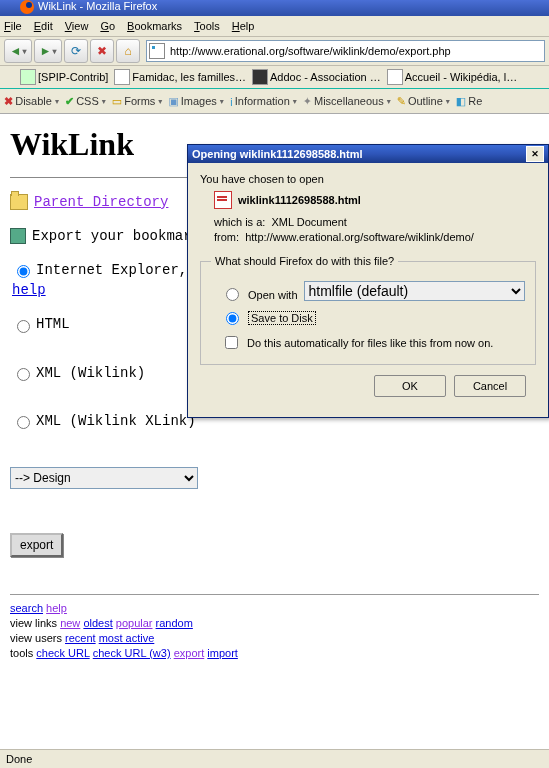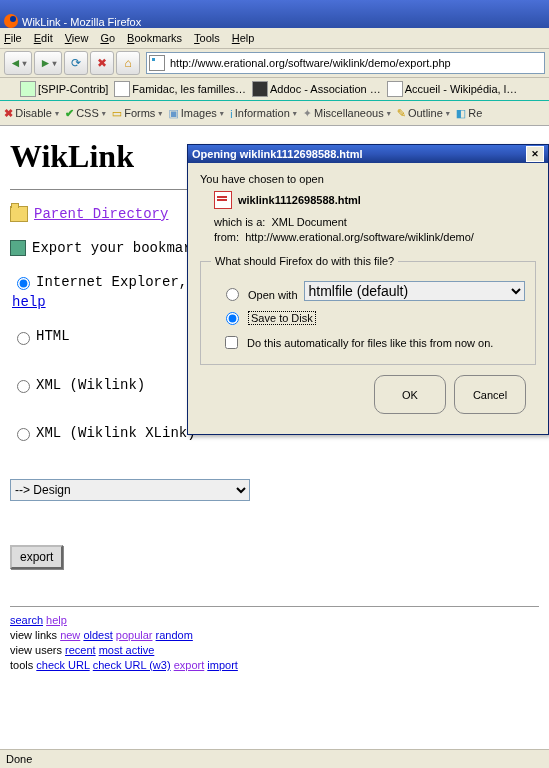--- a/index.html
+++ b/index.html
@@ -1,17 +1,17 @@
 <!DOCTYPE html>
 <html><head>
 <meta charset="utf-8">
 <style>
 html,body{margin:0;padding:0;font-family:"Tahoma","Arial",sans-serif;font-size:11px;color:#000;background:#fff;width:549px;height:768px;overflow:hidden}
 .window{width:549px;height:768px;background:#ece9d8;display:flex;flex-direction:column;position:relative}
-.titlebar{height:28px;background:linear-gradient(#4a6fd6,#2d4fa8);color:#fff;display:flex;align-items:flex-end;padding:0 4px;font-size:11px}
+.titlebar{height:16px;background:linear-gradient(#4a6fd6,#2d4fa8);color:#fff;display:flex;align-items:flex-start;padding:0 20px;font-size:11px}
 .titlebar .ff-icon{width:14px;height:14px;margin-right:4px;background:#f60;border-radius:7px;position:relative}
 .titlebar .ff-icon:after{content:"";position:absolute;right:2px;top:2px;width:6px;height:6px;background:#039;border-radius:3px}
 .menubar{height:20px;background:#ece9d8;border-bottom:1px solid #c0bcae;display:flex;align-items:center;padding:0 4px;gap:12px}
 .menubar span{font-size:11px}
 .menubar span u{text-decoration:underline}
 .toolbar1{height:28px;background:#ece9d8;border-bottom:1px solid #c0bcae;display:flex;align-items:center;padding:0 4px;gap:2px}
 .nav-btn{width:26px;height:22px;border:1px solid #b5b5b5;background:linear-gradient(#fdfdfd,#e0e0e0);border-radius:3px;display:flex;align-items:center;justify-content:center;font-size:12px;position:relative}
 .nav-btn.back{color:#3a8a3a;font-weight:bold}
 .nav-btn.fwd{color:#3a8a3a;font-weight:bold}
 .nav-btn.reload,.nav-btn.stop,.nav-btn.home{width:22px}
@@ -34,21 +34,21 @@
 .pd{display:flex;align-items:center;gap:6px;margin-bottom:18px}
 .folder-ico{width:16px;height:14px;background:#f4d66a;border:1px solid #b89c3a;display:inline-block;position:relative}
 .folder-ico:before{content:"";position:absolute;left:0;top:-4px;width:6px;height:4px;background:#f4d66a;border:1px solid #b89c3a;border-bottom:0}
 a.pdl{color:#8a2be2;text-decoration:underline;font-family:"Courier New",monospace;font-size:14px}
 .exp-line{display:flex;align-items:center;gap:6px;margin-bottom:18px}
 .disk-ico{width:14px;height:14px;background:#5a8;border:1px solid #365;display:inline-block}
 .radio-row{margin:10px 0 10px 2px;font-family:"Courier New",monospace;font-size:14px}
 .radio-row input{margin-right:6px;vertical-align:middle}
 a.hlp{color:#00d;text-decoration:underline;font-family:"Courier New",monospace;font-size:14px}
 .design-sel{margin-top:38px}
-.design-sel select{width:240px;height:22px;border:1px solid #7f9db9;font-size:12px;font-family:Arial}
+.design-sel select{width:188px;height:22px;border:1px solid #7f9db9;font-size:12px;font-family:Arial}
 .export-btn{margin-top:44px}
 .export-btn button{background:#ddd;border:2px outset #bbb;padding:3px 8px;font-size:12px;font-family:Arial;box-shadow:1px 1px 0 #888}
 .footer{margin-top:37px;font-family:Arial,sans-serif;font-size:11px;line-height:15px}
 .footer a{text-decoration:underline}
 .footer a.blue{color:#00d}
 .footer a.vis{color:#8a2be2}
 .footer hr{border:0;border-top:1px solid #999;margin:6px 0}
 .footer .sig{font-style:italic;font-family:"Times New Roman",serif;font-size:14px}
 .footer .sig a{color:#00d}
 .status{height:18px;background:#ece9d8;border-top:1px solid #c0bcae;padding:0 6px;font-size:11px;display:flex;align-items:center}
@@ -61,21 +61,21 @@
 .dlg .file .fico{width:16px;height:16px;background:#fff;border:1px solid #c33;position:relative}
 .dlg .file .fico:after{content:"";position:absolute;left:2px;top:4px;width:10px;height:2px;background:#c33;box-shadow:0 3px 0 #c33}
 .dlg .meta{margin-left:14px;line-height:15px}
 .dlg fieldset{border:1px solid #bbb;margin:10px 0 0 0;padding:10px 10px 10px 10px}
 .dlg legend{font-size:11px;padding:0 4px}
 .dlg .opt{display:flex;align-items:flex-end;gap:6px;margin:4px 0 8px 10px}
 .dlg .opt select{flex:1;height:20px;border:1px solid #7f9db9;font-size:14px}
 .dlg .opt .boxed{border:1px dotted #000;padding:0 2px}
 .dlg .chk{margin:6px 0 2px 10px;display:flex;align-items:center;gap:6px}
 .dlg .btns{display:flex;justify-content:flex-end;gap:8px;padding:10px}
-.dlg .btns button{width:72px;height:39px;background:#ece9d8;border:1px solid #888;border-radius:10px;font-size:11px}
+.dlg .btns button{width:72px;height:22px;background:#ece9d8;border:1px solid #888;border-radius:2px;font-size:11px}
 .ico-x{color:#c33;font-weight:bold}
 .ico-chk{color:#3a3;font-weight:bold}
 </style>
 </head>
 <body>
 
 <div class="window">
   <div class="titlebar">
     <span class="ff-icon"></span>
     <span>WikLink - Mozilla Firefox</span>

